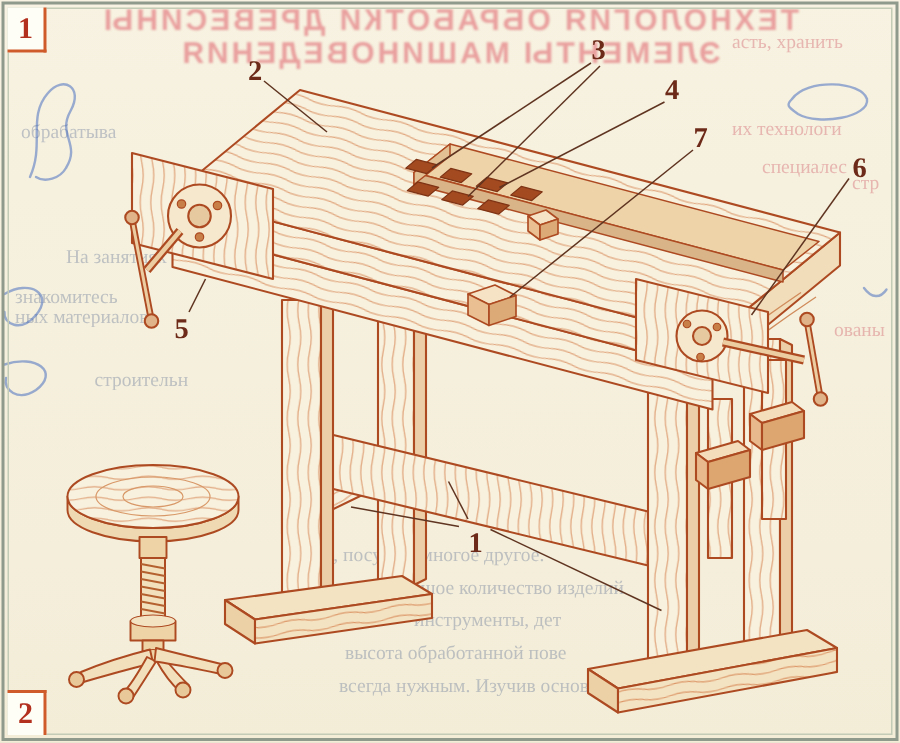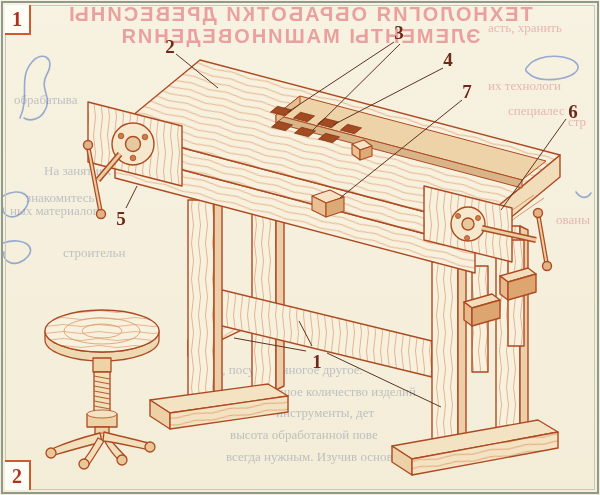--- a/index.html
+++ b/index.html
@@ -39,25 +39,25 @@
 </head>
 <body>
 
 <div id="stage">
 
   <div class="bleed-head" style="top:3px;">ТЕХНОЛОГИЯ ОБРАБОТКИ ДРЕВЕСИНЫ</div>
   <div class="bleed-head" style="top:25px;">ЭЛЕМЕНТЫ МАШИНОВЕДЕНИЯ</div>
 
   <div>
     <div class="bleed-frag frag-pink" style="left:488px;top:20px;">асть, хранить</div>
-    <div class="bleed-frag frag-blue" style="left:14px;top:92px;text-align:center;">обрабатыва</div>
+    <div class="bleed-frag frag-blue" style="left:14px;top:80px;text-align:center;">обрабатыва</div>
     <div class="bleed-frag frag-pink" style="left:488px;top:78px;text-align:center;">их технологи</div>
     <div class="bleed-frag frag-pink" style="left:508px;top:103px;">специалес</div>
     <div class="bleed-frag frag-blue" style="left:44px;top:163px;">На занятиях</div>
-    <div class="bleed-frag frag-blue" style="left:26px;top:190px;font-family:Liberation Serif, serif;">знакомитесь</div>
+    <div class="bleed-frag frag-blue" style="left:10px;top:190px;font-family:Liberation Serif, serif;">знакомитесь</div>
     <div class="bleed-frag frag-blue" style="left:10px;top:203px;">ных материалов</div>
     <div class="bleed-frag frag-blue" style="left:36px;top:245px;margin-left:27px;">строительн</div>
     <div class="bleed-frag frag-blue" style="left:192px;top:362px;">труда, посуду и многое другое.</div>
     <div class="bleed-frag frag-blue" style="left:200px;top:384px;">окружает большое количество изделий</div>
     <div class="bleed-frag frag-blue" style="left:276px;top:405px;">инструменты, дет</div>
     <div class="bleed-frag frag-blue" style="left:230px;top:427px;">высота обработанной пове</div>
     <div class="bleed-frag frag-blue" style="left:226px;top:449px;">всегда нужным. Изучив основы техн</div>
     <div class="bleed-frag frag-pink" style="left:568px;top:114px;">стр</div>
     <div class="bleed-frag frag-pink" style="left:556px;top:212px;">ованы</div>
   </div>

